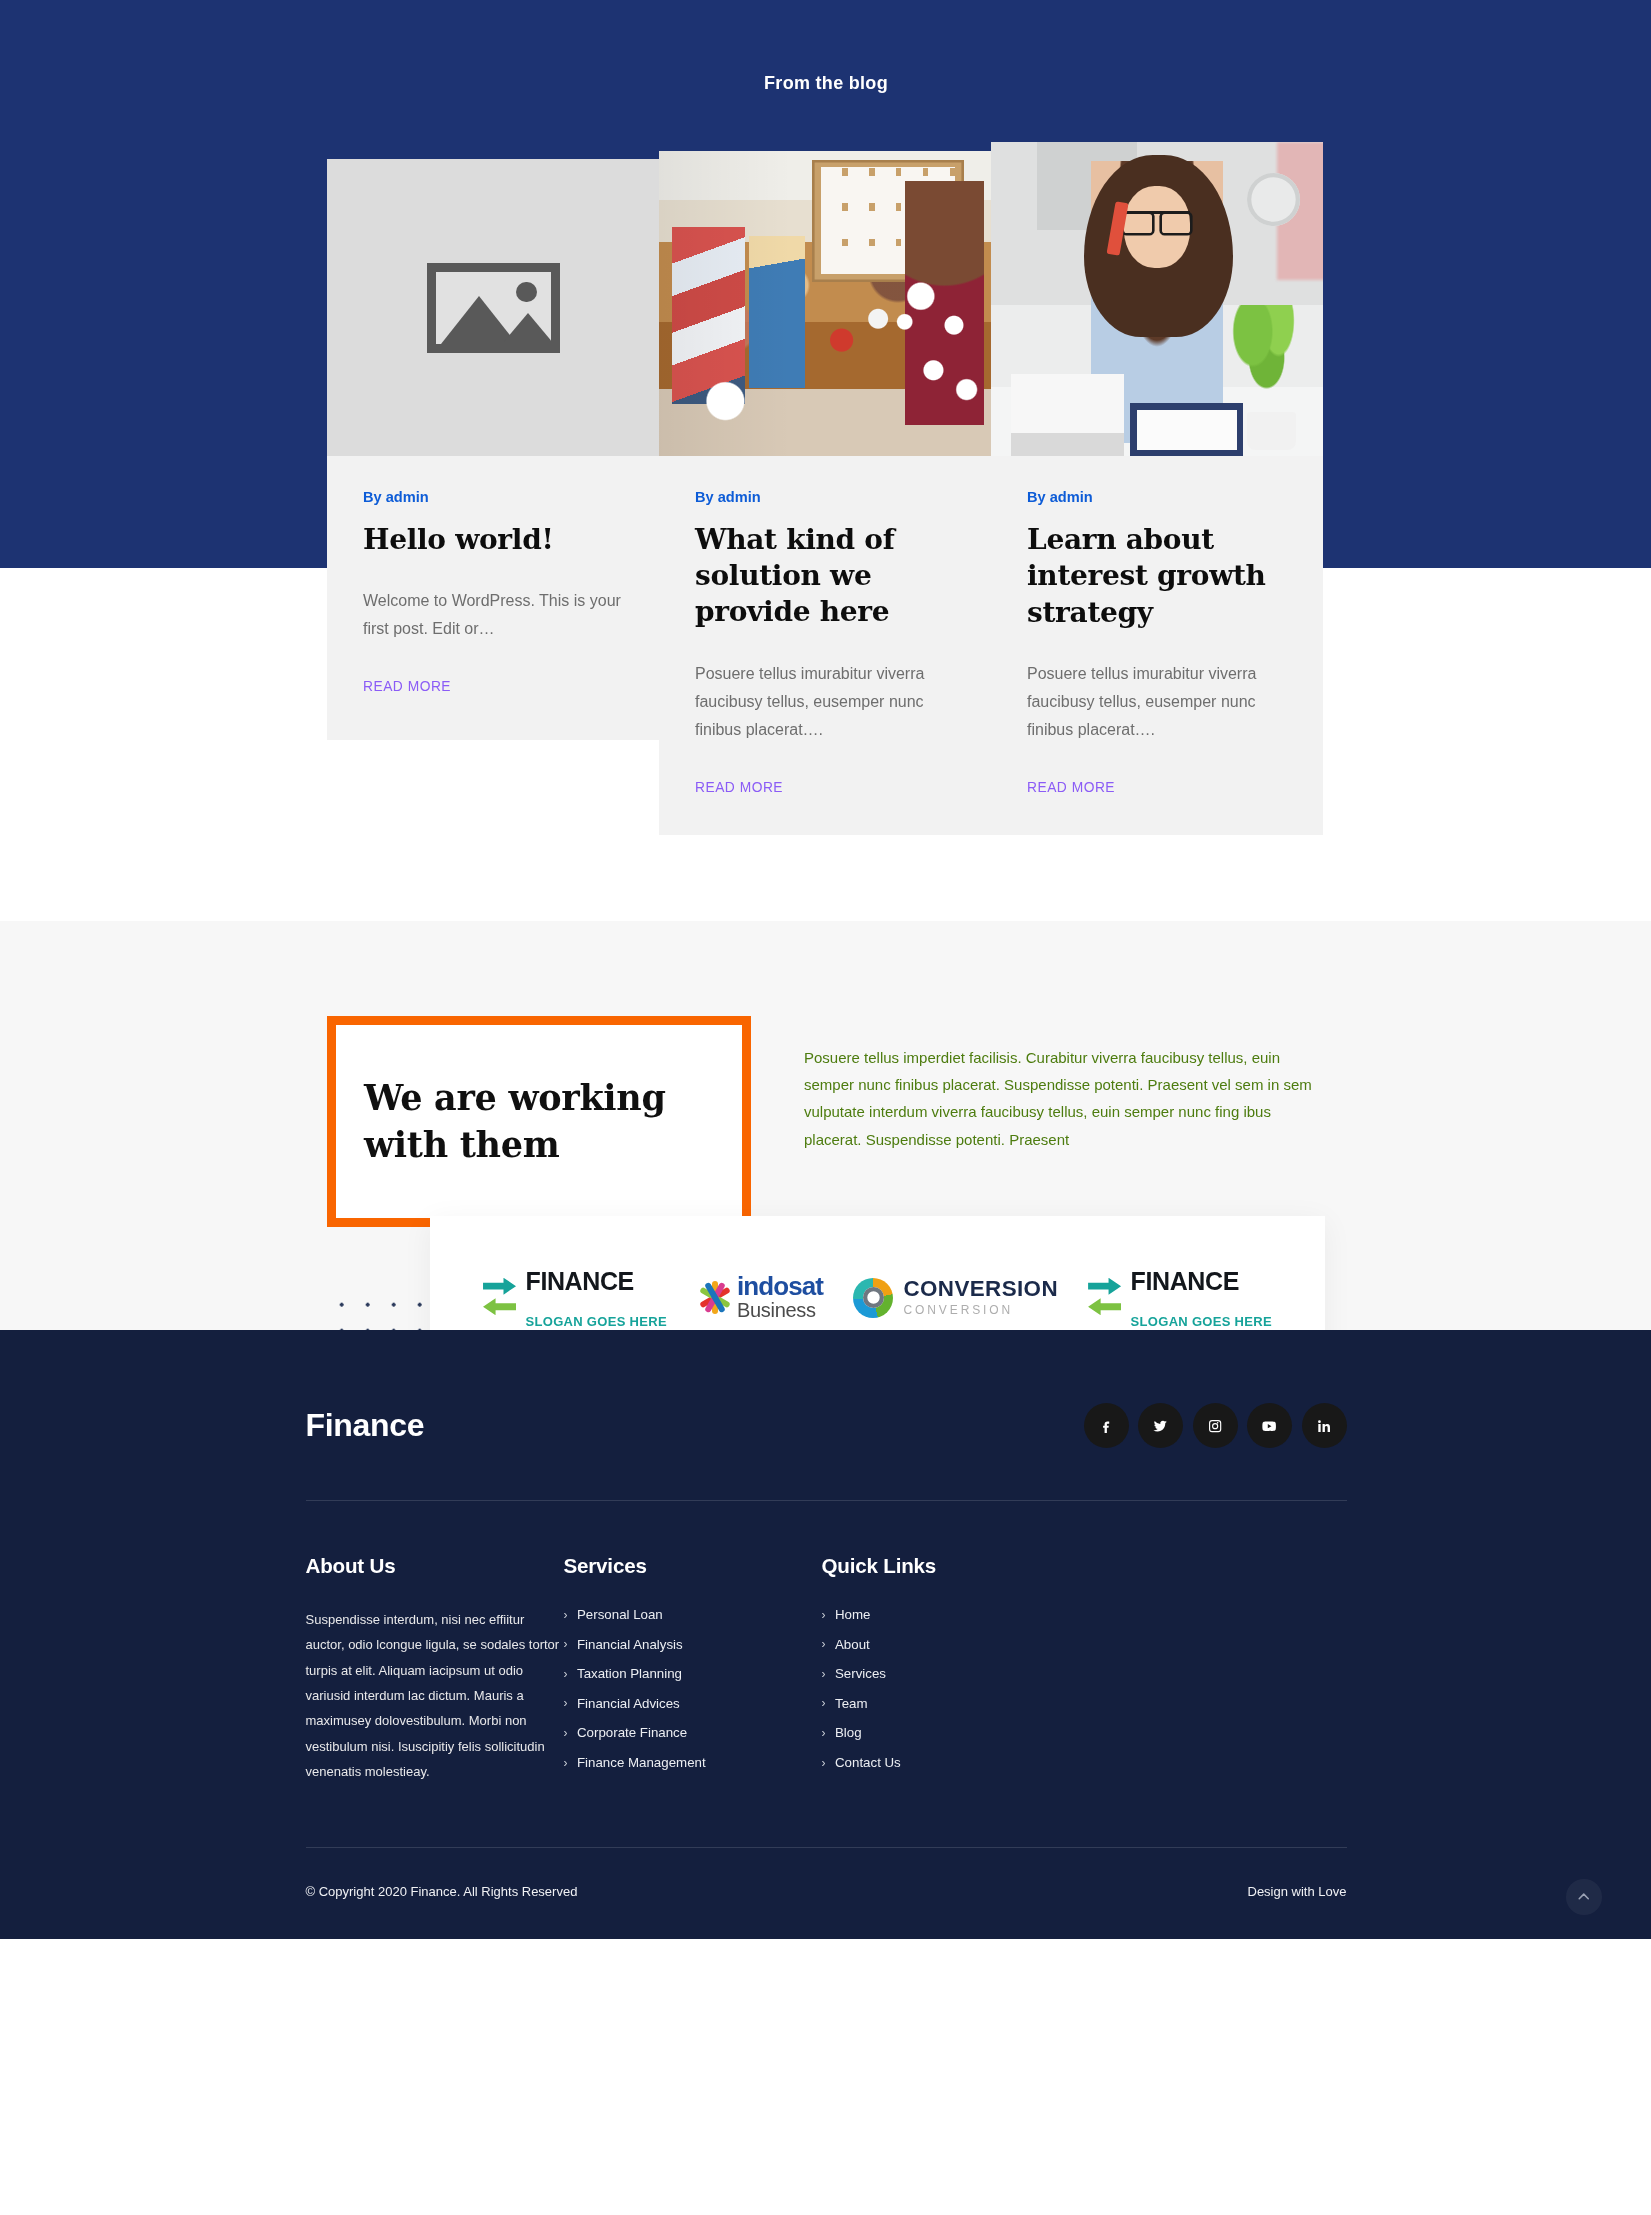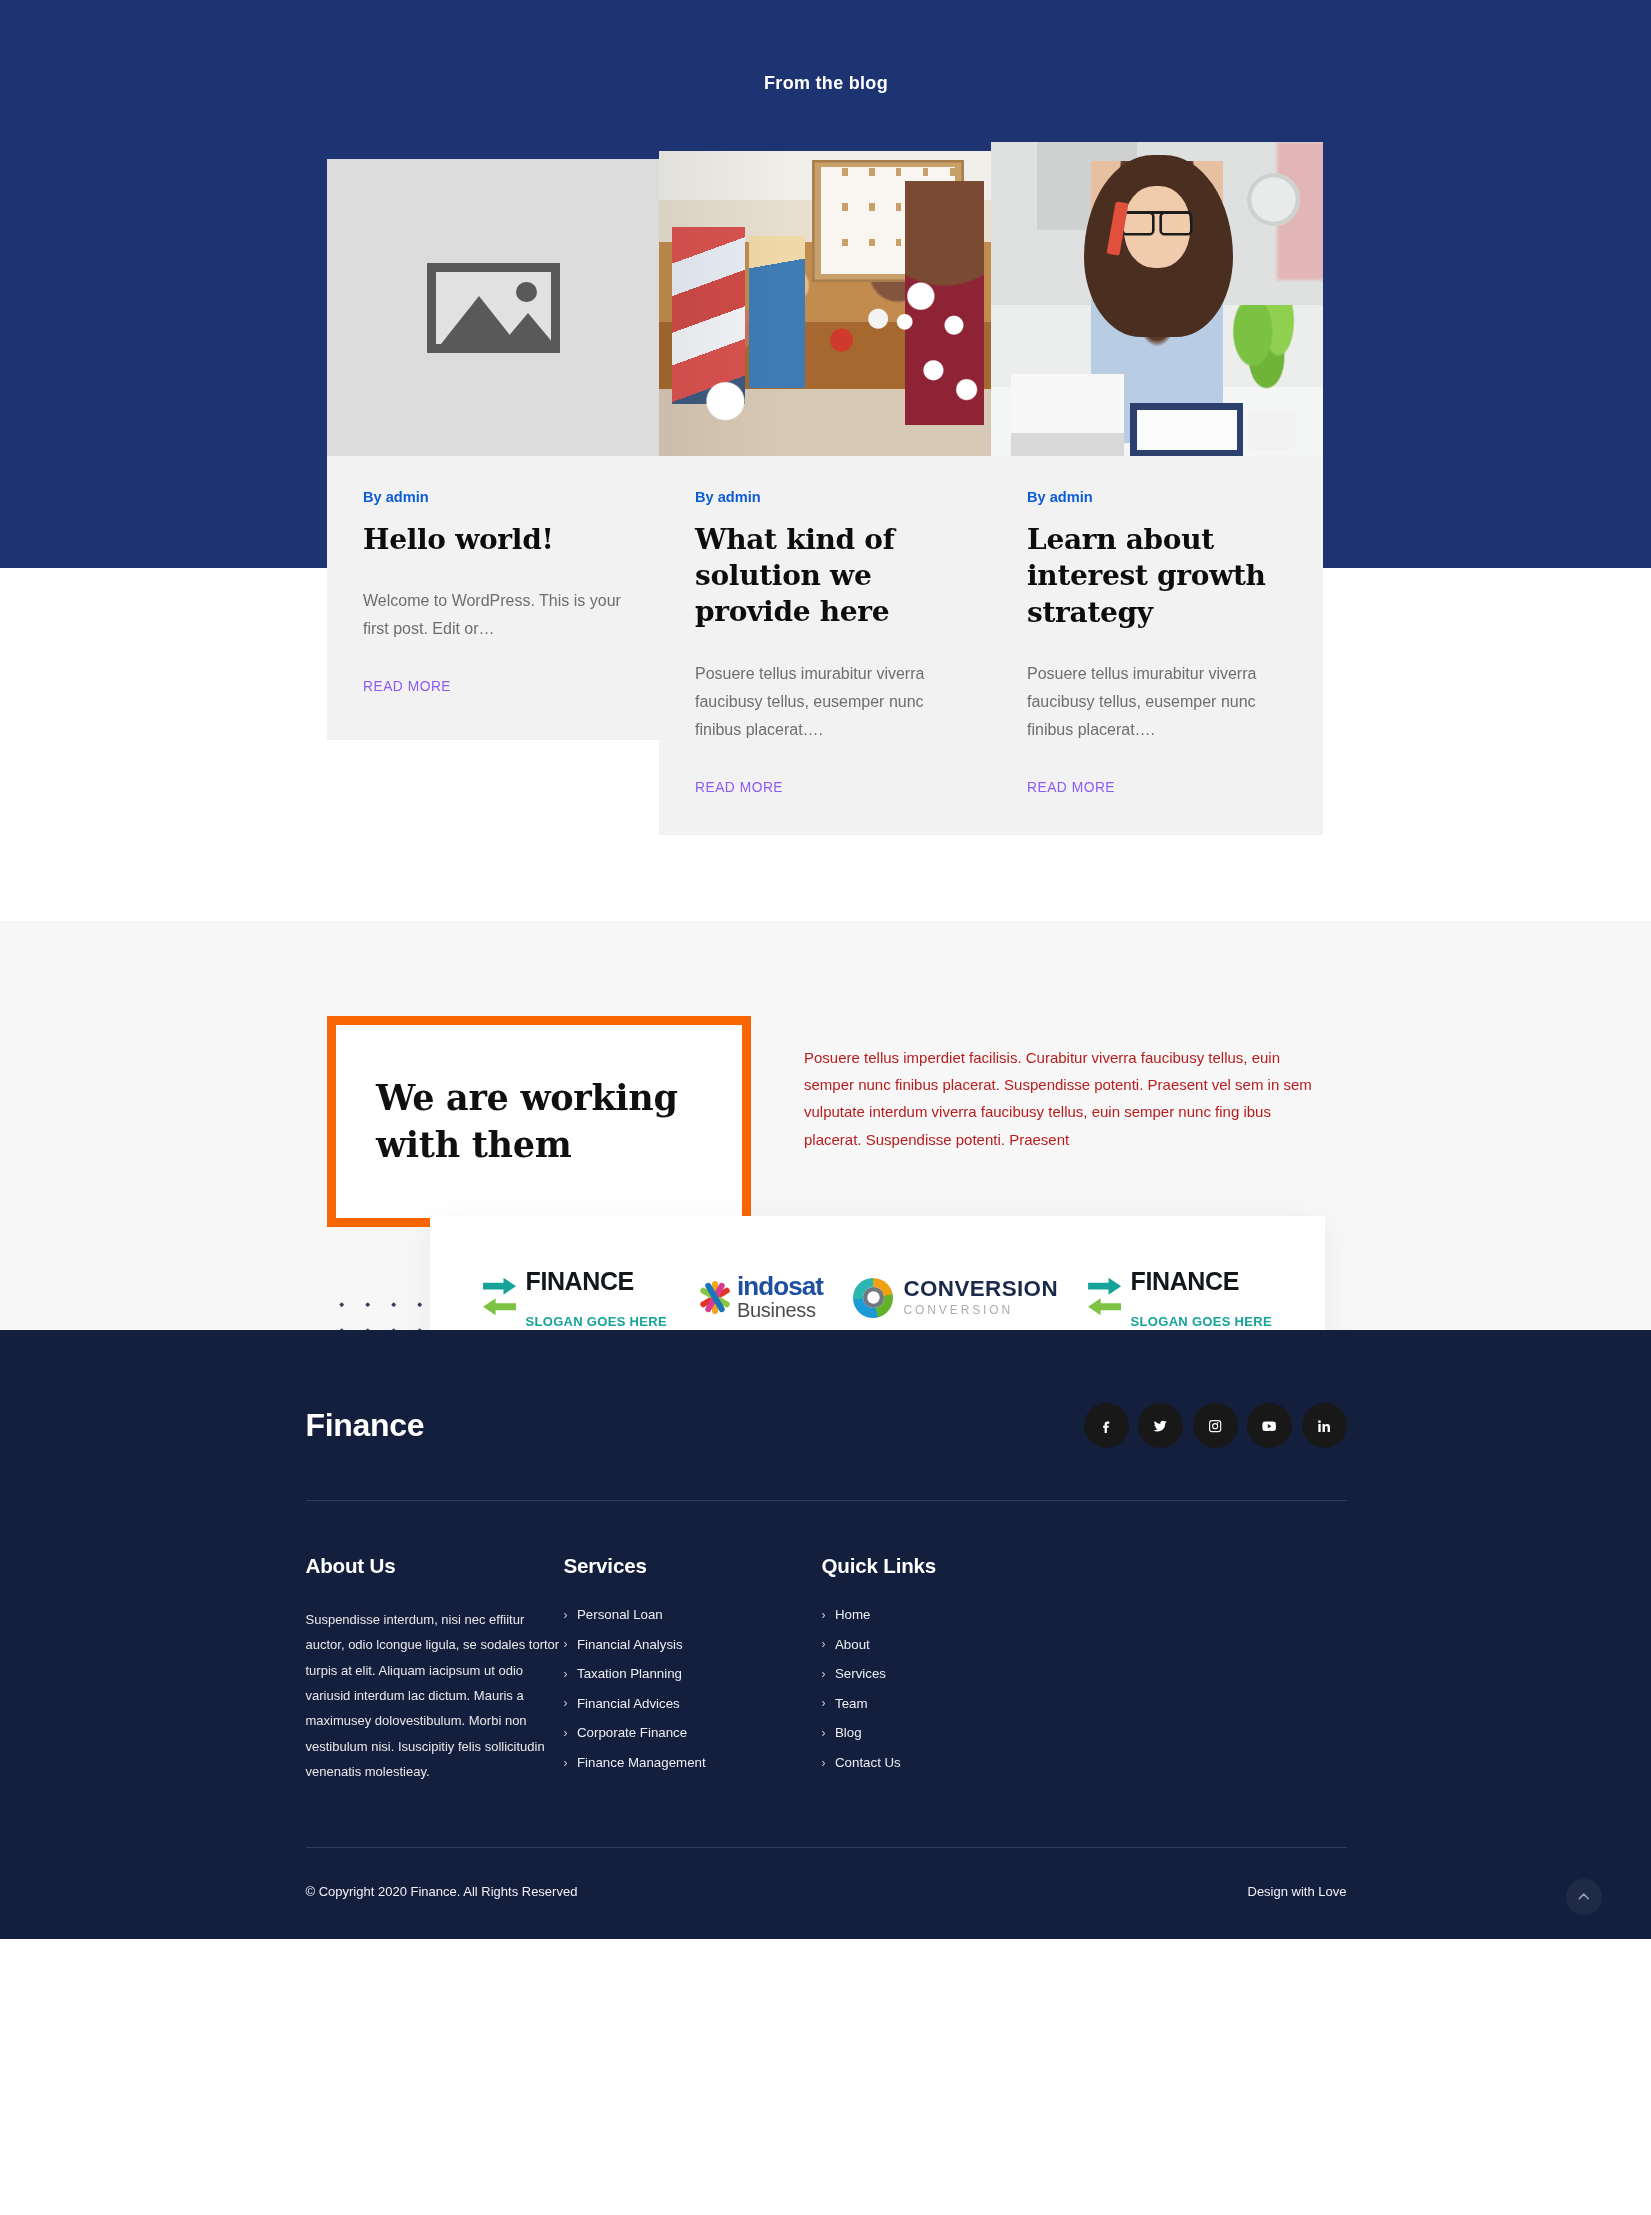--- a/index.html
+++ b/index.html
@@ -153,28 +153,28 @@
     margin-top:36px; display:inline-block;
   }
 
   
   .partners { background:#f7f7f7; padding:95px 0 103px 0; position:relative; }
   .partners-inner { width:998px; margin:0 auto; position:relative; }
   .pt-row { display:flex; align-items:flex-start; }
   .pt-left {
     width:424px; height:211px; background:#ffffff;
     border:9.5px solid #f96500; display:flex; align-items:center;
-    padding-left:40px;
+    padding-left:28px;
   }
   .pt-h2 {
     font-family:"DejaVu Serif", serif; font-weight:bold;
     font-size:35px; line-height:1.33; color:#101010; letter-spacing:-0.3px;
   }
   .pt-right { flex:1; padding-left:53px; padding-top:27.5px; }
-  .pt-p { color:#b91c1c; font-size:15px; line-height:1.82; }
+  .pt-p { color:#4d7c0f; font-size:15px; line-height:1.82; }
 
   .dots {
     position:absolute; left:0; top:274px;
     width:258px; height:163px;
     background-image:radial-gradient(#2b3a5c 1.6px, transparent 1.7px);
     background-size:26px 26px; background-position:1.7px 1.7px;
   }
   .logo-card {
     position:absolute; left:103px; top:200px;
     width:895px; height:163px; background:#ffffff;

